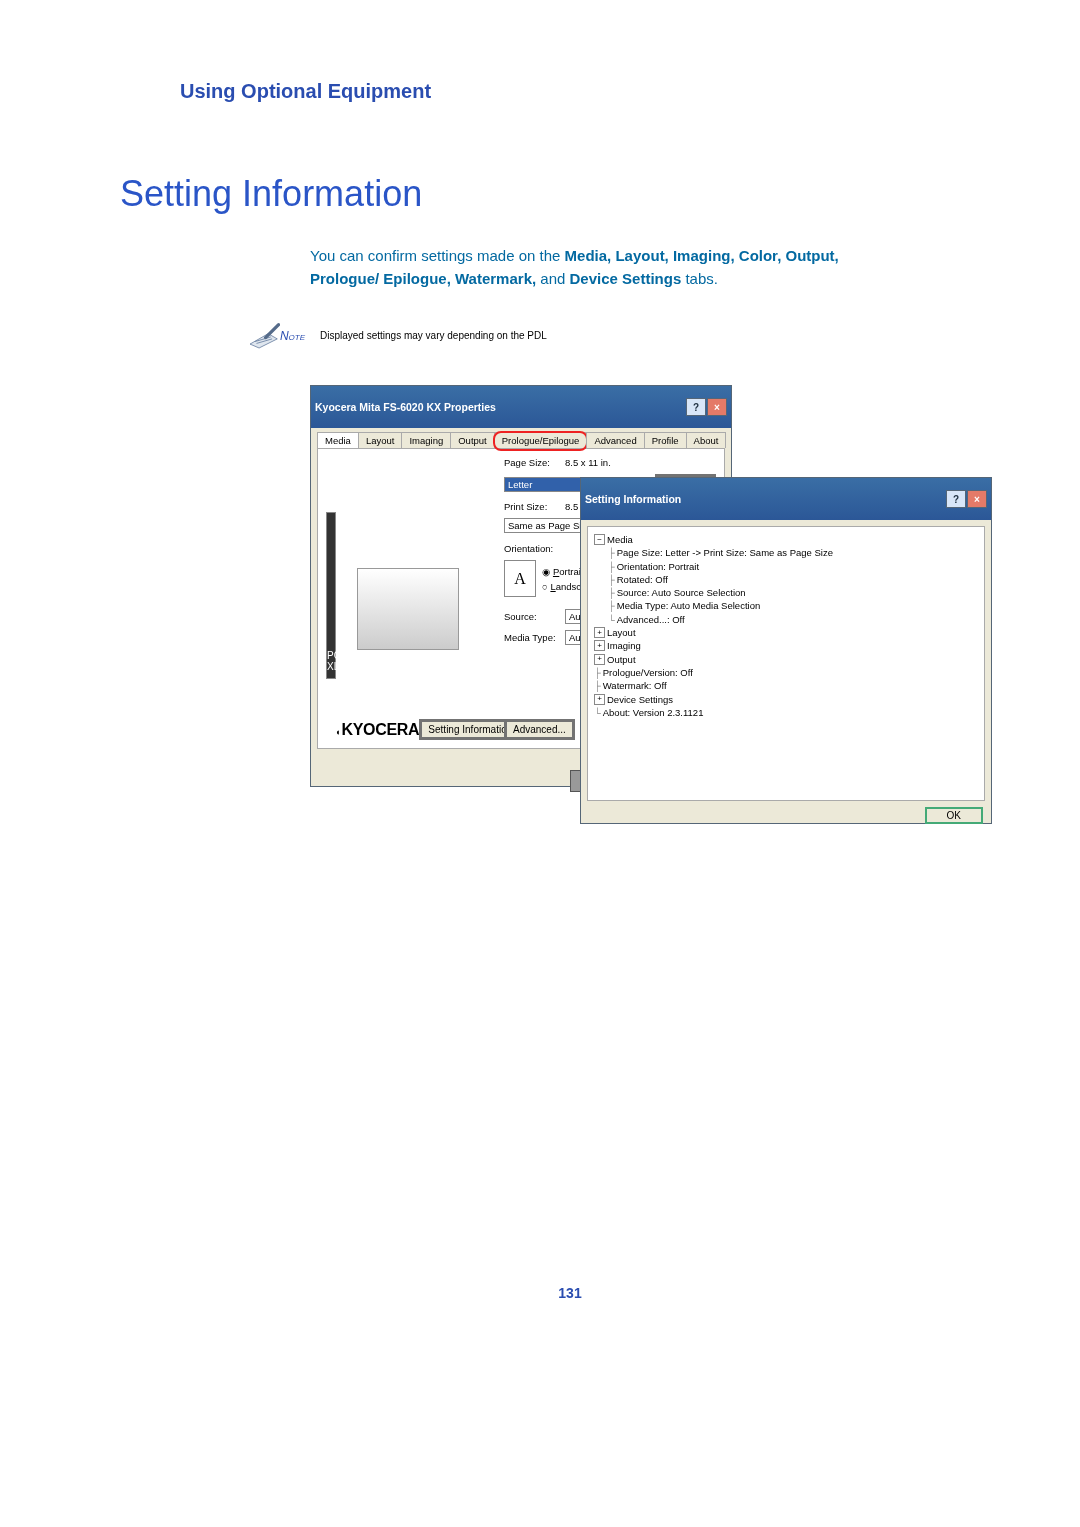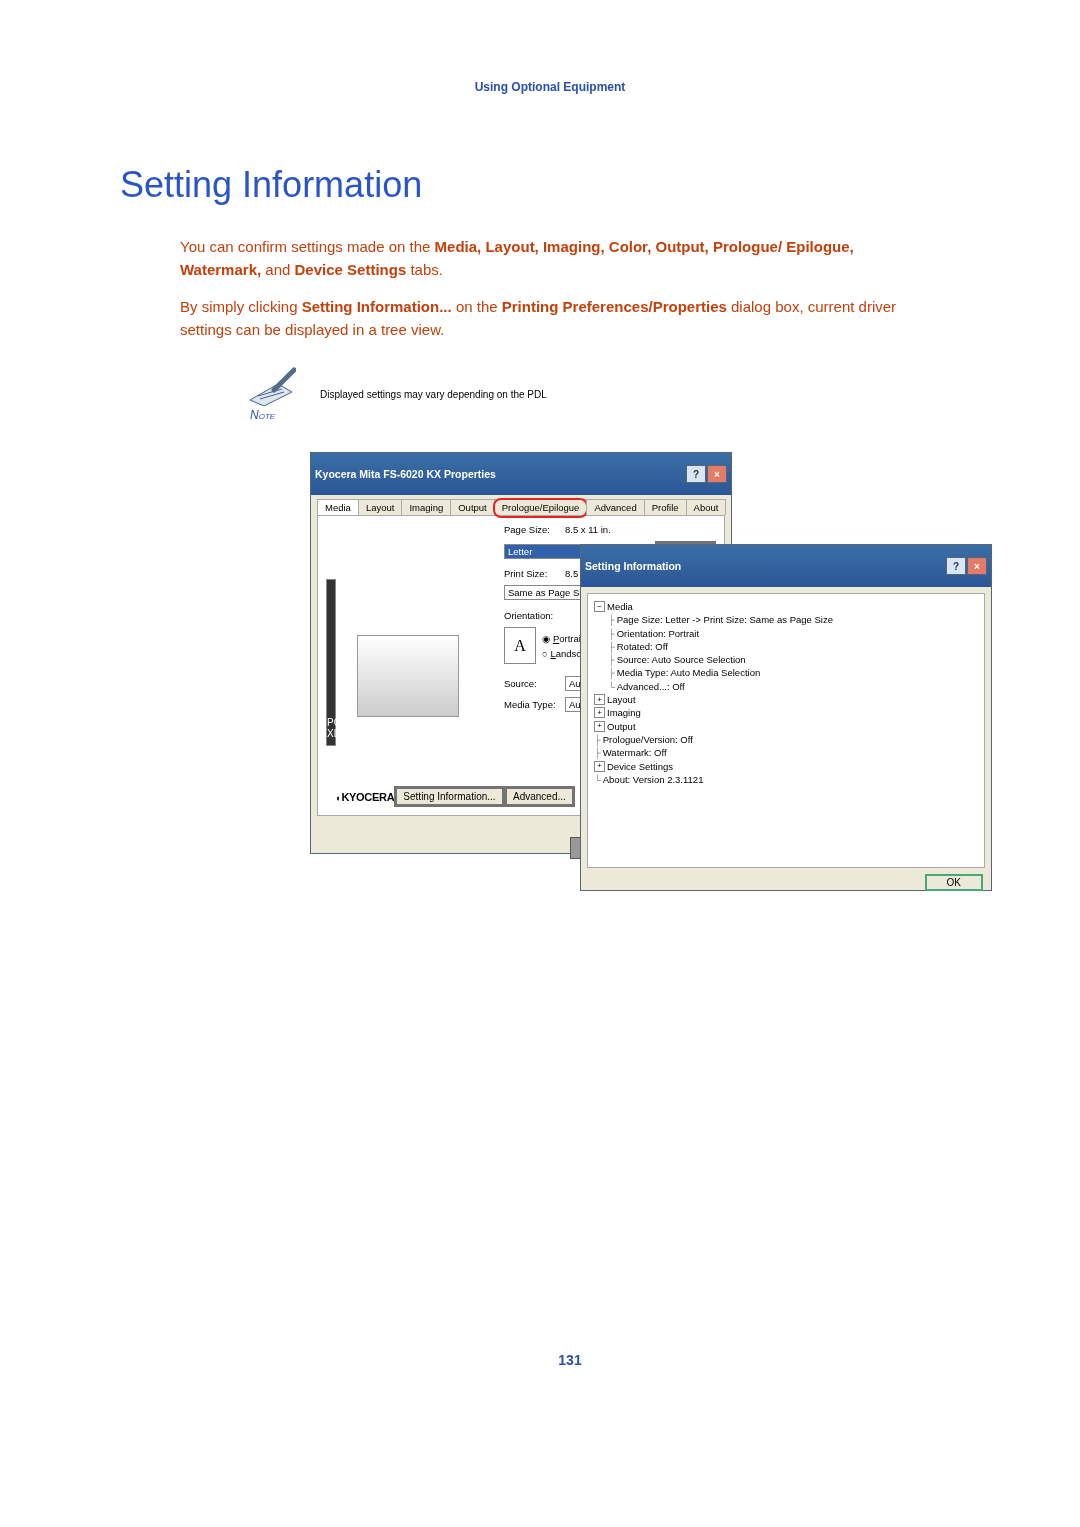--- a/index.html
+++ b/index.html
@@ -8,55 +8,56 @@
     background: #fff;
     font-family: Arial, Helvetica, sans-serif;
     width: 1080px;
     min-height: 1527px;
     position: relative;
   }
   .page {
     padding: 80px 120px 0 180px;
   }
   .header-right {
-    text-align: center;
+    text-align: left;
     color: #2a4db0;
     font-weight: bold;
-    font-size: 12px;
+    font-size: 20px;
     margin-bottom: 70px;
     margin-right: 40px;
   }
   .main-heading {
     color: #2a55c7;
     font-size: 36px;
     font-weight: 300;
     margin-left: -60px;
     margin-bottom: 30px;
     font-family: "Helvetica Neue", Arial, sans-serif;
   }
   .body-text {
     font-size: 15px;
-    color: #c2410c;
+    color: #0369a1;
+    margin-left: 130px;
     margin-right: 60px;
     line-height: 1.5;
     margin-bottom: 10px;
   }
   .note-row {
     display: flex;
     align-items: center;
     gap: 15px;
     margin-left: 70px;
     margin-top: 25px;
     margin-bottom: 25px;
   }
   .note-icon-box {
     width: 55px;
     display: flex;
-    flex-direction: column;
-    align-items: flex-start;
+    flex-direction: row;
+    align-items: center;
   }
   .note-word {
     font-size: 12px;
     color: #2a4db0;
     font-style: italic;
     font-variant: small-caps;
     margin-top: 2px;
   }
   .note-text {
     font-size: 10px;
@@ -180,21 +181,21 @@
   }
   .logo-row {
     display:flex;
     align-items:center;
     justify-content:space-between;
     width:160px;
     margin-top:auto;
   }
   .logo {
     font-weight:bold;
-    font-size:11px;
+    font-size:16px;
     letter-spacing:-0.3px;
     text-align:center;
   }
   .ctrl-btn {
     border:3px solid #737373;
     background:#ece9d8;
     padding:2px 6px;
     font-size:10px;
     white-space:nowrap;
   }
@@ -330,27 +331,20 @@
   <div class="header-right">Using Optional Equipment</div>
 
   <div class="main-heading">Setting Information</div>
 
   <p class="body-text">
     <span>You can confirm settings made on the </span>
     <b>Media, Layout, Imaging, Color, Output, Prologue/ Epilogue, Watermark,</b>
     <span> and </span>
     <b>Device Settings</b>
     <span> tabs.</span>
-  </p>
-  <p class="body-text">
-    <span>By simply clicking </span>
-    <b>Setting Information...</b>
-    <span> on the </span>
-    <b>Printing Preferences/Properties</b>
-    <span> dialog box, current driver settings can be displayed in a tree view.</span>
   </p>
 
   <div class="note-row">
     <div class="note-icon-box">
       <svg width="46" height="40" viewBox="0 0 46 40">
         <polygon points="0,34 28,18 42,26 14,40" fill="#dfe6ee" stroke="#44608a" stroke-width="1"></polygon>
         <line x1="8" y1="30" x2="32" y2="23" stroke="#44608a" stroke-width="1"></line>
         <line x1="10" y1="33" x2="34" y2="26" stroke="#44608a" stroke-width="1"></line>
         <line x1="24" y1="24" x2="44" y2="4" stroke="#556b8a" stroke-width="5" stroke-linecap="round"></line>
       </svg>

